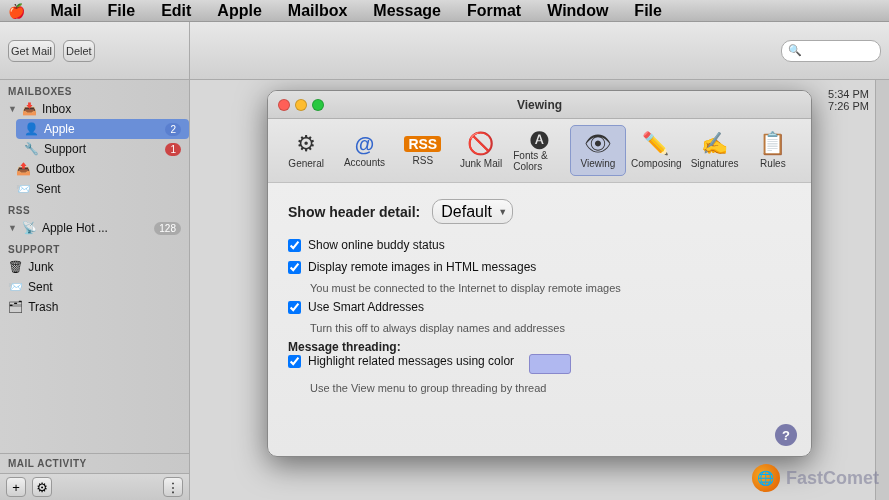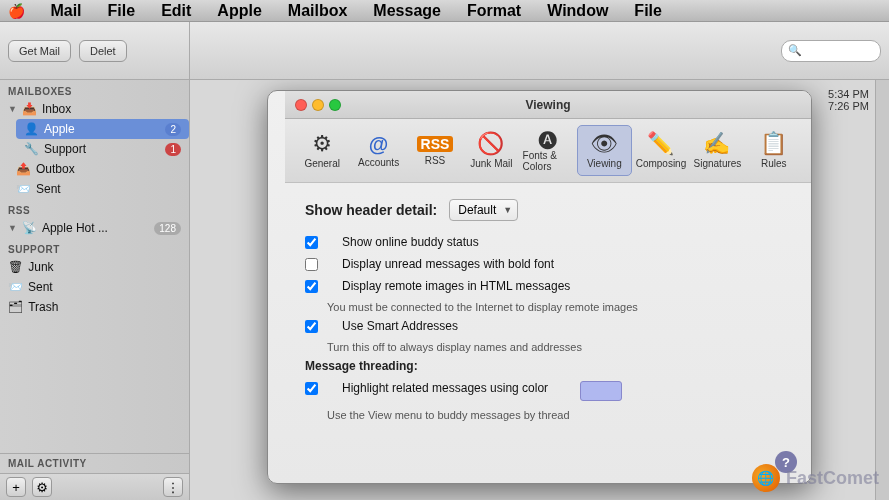--- a/index.html
+++ b/index.html
@@ -57,21 +57,21 @@
       border-bottom: 1px solid #aaa;
       display: flex;
       align-items: center;
       padding: 0 8px;
       gap: 8px;
     }
     .sidebar-btn {
       background: linear-gradient(to bottom, #f0f0f0, #d8d8d8);
       border: 1px solid #999;
       border-radius: 6px;
-      padding: 4px 10px;
+      padding: 4px 2px;
       font-size: 11px;
       cursor: pointer;
       color: #333;
     }
     .sidebar-section-header {
       font-size: 10px;
       font-weight: bold;
       color: #555;
       text-transform: uppercase;
       padding: 6px 8px 2px 8px;
@@ -175,21 +175,20 @@
       justify-content: center;
       padding-top: 10px;
     }
     .dialog {
       width: 545px;
       background: linear-gradient(to bottom, #f0f0f0, #e8e8e8);
       border-radius: 10px;
       box-shadow: 0 8px 30px rgba(0,0,0,0.5);
       border: 1px solid #888;
       overflow: hidden;
-      padding-left: 17px;
     }
     .dialog-titlebar {
       height: 28px;
       background: linear-gradient(to bottom, #e0e0e0, #d0d0d0);
       border-bottom: 1px solid #b0b0b0;
       display: flex;
       align-items: center;
       padding: 0 10px;
       position: relative;
     }
@@ -241,23 +240,23 @@
       align-items: center;
       gap: 12px;
       margin-bottom: 14px;
     }
     .show-header-label { font-size: 14px; font-weight: bold; color: #222; }
     .select-box {
       appearance: none;
       -webkit-appearance: none;
       background: linear-gradient(to bottom, #f8f8f8, #e8e8e8);
       border: 1px solid #aaa;
-      border-radius: 4px;
+      border-radius: 10px;
       padding: 3px 20px 3px 8px;
-      font-size: 12px;
+      font-size: 16px;
       cursor: pointer;
       position: relative;
     }
     .select-wrapper {
       position: relative;
       display: inline-block;
     }
     .select-wrapper::after {
       content: '▼';
       font-size: 9px;
@@ -266,40 +265,40 @@
       top: 50%;
       transform: translateY(-50%);
       pointer-events: none;
       color: #555;
     }
 
     .checkbox-row {
       display: flex;
       align-items: flex-start;
       margin-bottom: 8px;
-      gap: 24px;
+      gap: 7px;
     }
     .checkbox-row input[type=checkbox] {
       margin-top: 1px;
       cursor: pointer;
     }
     .checkbox-label { font-size: 12px; color: #111; }
     .checkbox-sub {
       font-size: 11px;
       color: #555;
       margin-left: 22px;
       margin-top: 1px;
       margin-bottom: 6px;
     }
 
     .threading-label {
       font-size: 12px;
       font-weight: bold;
       color: #222;
-      margin-bottom: 8px;
+      margin-bottom: 0;
     }
 
     .color-swatch {
       display: inline-block;
       width: 42px;
       height: 20px;
       background: #b0b8f0;
       border: 1px solid #8888cc;
       border-radius: 3px;
       vertical-align: middle;
@@ -510,45 +509,41 @@
                   <option>Default</option>
                 </select>
               </div>
             </div>
 
             <div class="checkbox-row">
               <input type="checkbox" checked="" style="">
               <span class="checkbox-label">Show online buddy status</span>
             </div>
 
-            <div class="checkbox-row">
-              <input type="checkbox" style="">
-              <span class="checkbox-label">Display unread messages with bold font</span>
-            </div>
 
             <div class="checkbox-row">
               <input type="checkbox" checked="" style="">
               <span class="checkbox-label">Display remote images in HTML messages</span>
             </div>
             <div class="checkbox-sub">You must be connected to the Internet to display remote images</div>
 
             <div class="checkbox-row">
               <input type="checkbox" checked="" style="">
               <span class="checkbox-label">Use Smart Addresses</span>
             </div>
             <div class="checkbox-sub">Turn this off to always display names and addresses</div>
 
             <div class="threading-label">Message threading:</div>
 
             <div class="checkbox-row">
               <input type="checkbox" checked="" style="">
               <span class="checkbox-label">Highlight related messages using color</span>
               <span class="color-swatch"></span>
             </div>
-            <div class="checkbox-sub">Use the View menu to buddy messages by thread</div>
+            <div class="checkbox-sub">Use the View menu to group threading by thread</div>
 
           </div>
 
           <div class="dialog-footer">
             <button class="help-btn">?</button>
           </div>
 
         </div>
       </div>
 

